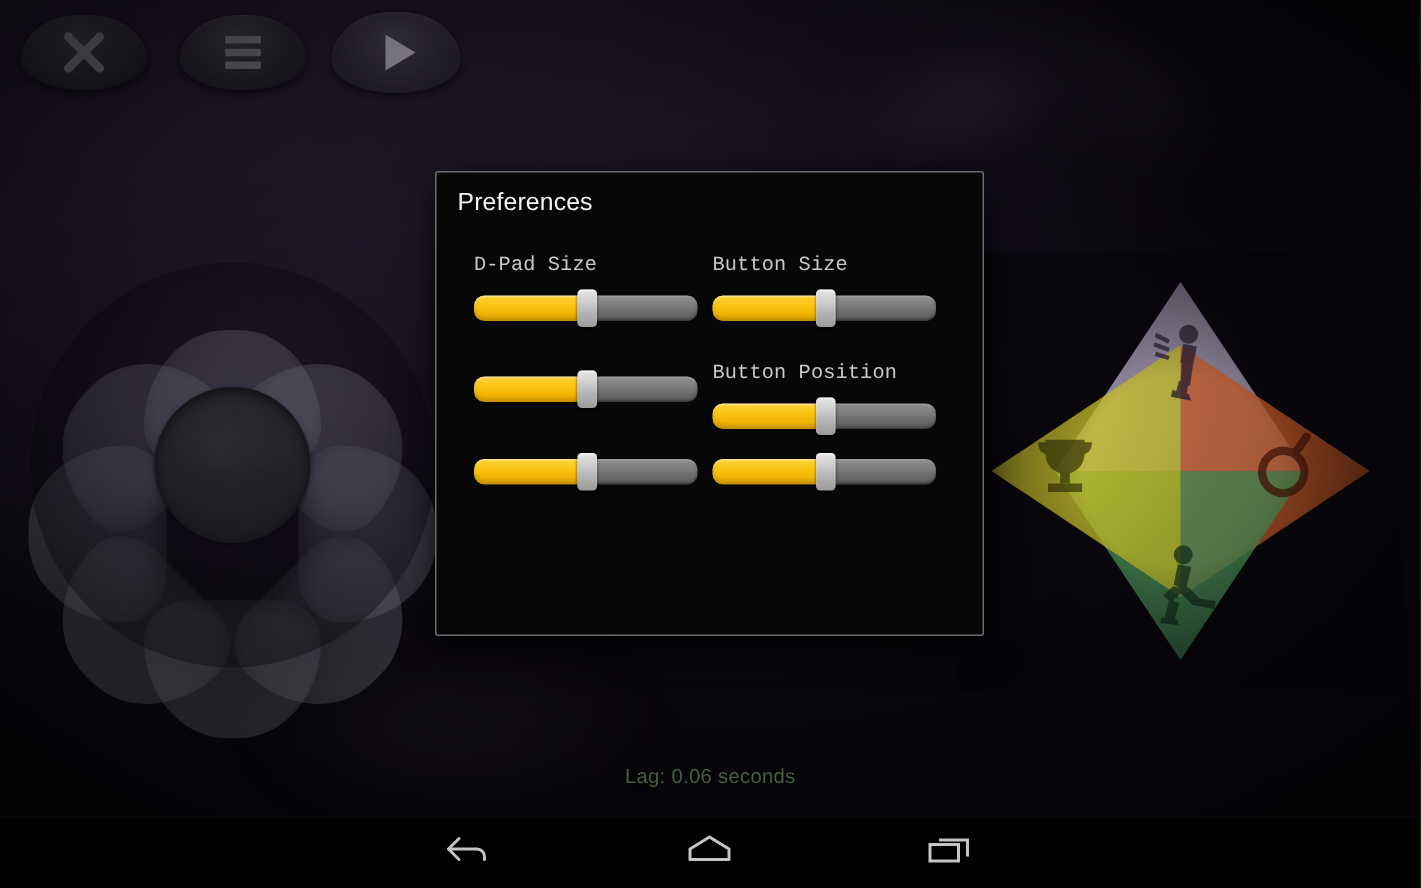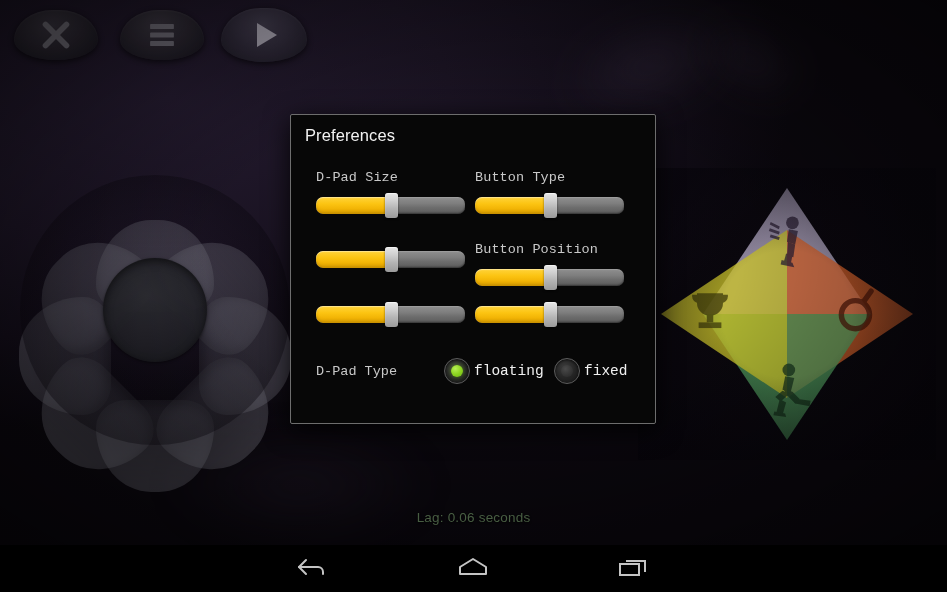--- a/index.html
+++ b/index.html
@@ -418,21 +418,21 @@
         <div class="col-l">
           <span class="field-label">D-Pad Size</span>
           <div class="slider">
             <div class="track">
               <div class="fill" style="width:50%;"></div>
             </div>
             <div class="thumb" style="left:50%;"></div>
           </div>
         </div>
         <div class="col-r">
-          <span class="field-label">Button Type</span>
+          <span class="field-label">Button Size</span>
           <div class="slider">
             <div class="track">
               <div class="fill" style="width:50%;"></div>
             </div>
             <div class="thumb" style="left:50%;"></div>
           </div>
         </div>
       </div>
 
       <div class="row" style="height:53px; margin-top:12px;">
@@ -467,39 +467,20 @@
         <div class="col-r">
           <div class="slider" style="margin-top:0;">
             <div class="track">
               <div class="fill" style="width:50%;"></div>
             </div>
             <div class="thumb" style="left:50%;"></div>
           </div>
         </div>
       </div>
 
-      <div class="row" style="height:36px; margin-top:22px;">
-        <div class="radio-row">
-          <span class="rr-label">D-Pad Type</span>
-
-          <div class="radio-opt" style="left:128px;">
-            <span class="radio-dot checked">
-                <i></i>
-              </span>
-            <span class="radio-text">floating</span>
-          </div>
-
-          <div class="radio-opt" style="left:238px;">
-            <span class="radio-dot">
-                <i></i>
-              </span>
-            <span class="radio-text">fixed</span>
-          </div>
-        </div>
-      </div>
 
     </div>
   </div>
 
   <div id="nav-bar">
     <div class="nav-btn" id="nav-back">
       <span>
         <svg viewBox="0 0 34 24" width="34" height="24">
           <path d="M10 5 L3 12 L10 19" fill="none" stroke="#c4c4c4" stroke-width="2" stroke-linecap="round" stroke-linejoin="round"></path>
           <path d="M3 12 H22 a5 5 0 0 1 5 5 v2" fill="none" stroke="#c4c4c4" stroke-width="2" stroke-linecap="round" stroke-linejoin="round"></path>

